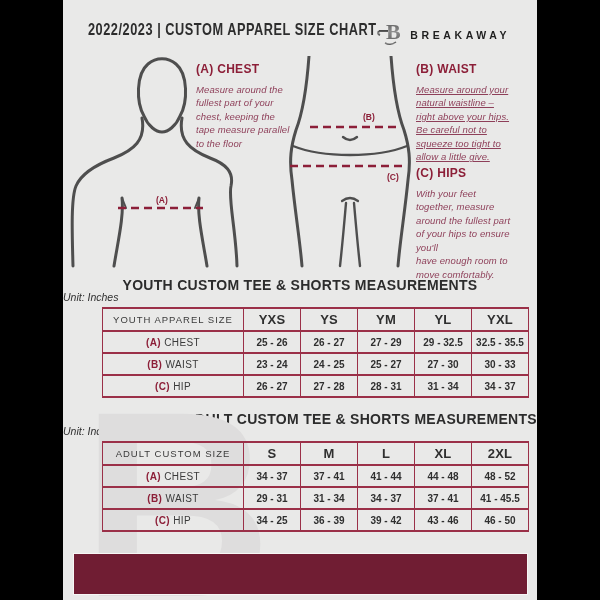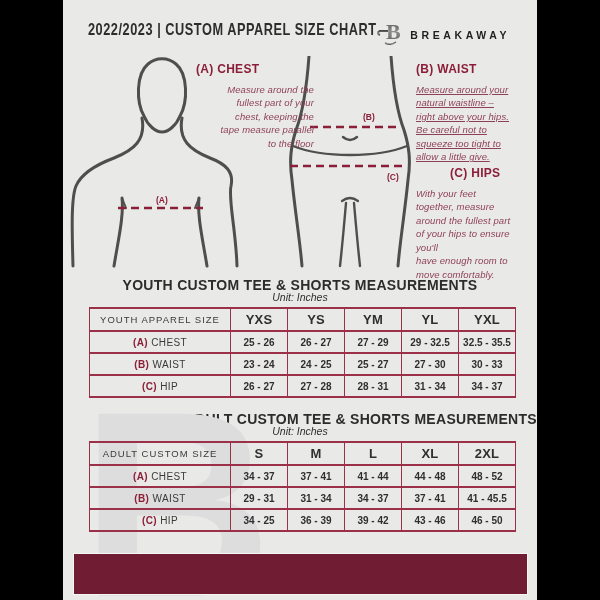--- a/index.html
+++ b/index.html
@@ -27,25 +27,25 @@
     position:absolute;font-size:9.5px;font-style:italic;font-weight:500;
     color:#8e3f59;line-height:1.42;white-space:pre-line;letter-spacing:.1px;
   }
   .fig{position:absolute;}
   
   .sec-title{
     position:absolute;left:0;width:474px;text-align:center;
     font-size:14px;font-weight:700;color:#2c2c2c;letter-spacing:.3px;
   }
   .sec-unit{
-    position:absolute;left:0;width:474px;text-align:center;
+    position:absolute;left:0;width:474px;text-align:left;
     font-size:10.5px;font-style:italic;font-weight:500;color:#2e2e2e;
   }
   table.size-table{
-    position:absolute;left:26px;width:426px;border-collapse:collapse;table-layout:fixed;
+    position:absolute;left:39px;width:426px;border-collapse:collapse;table-layout:fixed;
     background:transparent;z-index:2;
   }
   table.size-table td{
     border-left:1px solid #9b3048;border-right:1px solid #9b3048;
     border-top:2px solid #9b3048;border-bottom:2px solid #9b3048;
     padding:0;height:20px;text-align:center;vertical-align:middle;
     font-size:10px;color:#2f2f2f;font-weight:600;
   }
   table.size-table col.lbl{width:141px;}
   table.size-table col.val{width:57px;}
@@ -115,35 +115,35 @@
       <path d="M61,147 C59,170 57,192 55,210" stroke-width="2.4"></path>
       <path d="M69,147 C71,170 73,192 75,210" stroke-width="2.4"></path>
     </g>
     <line x1="25" y1="71" x2="116" y2="71" stroke="#8c1f38" stroke-width="2.6" stroke-dasharray="8 5"></line>
     <text class="fig-label" x="78" y="64">(B)</text>
     <line x1="5" y1="110" x2="121" y2="110" stroke="#8c1f38" stroke-width="2.6" stroke-dasharray="8 5"></line>
     <text class="fig-label" x="102" y="124">(C)</text>
   </svg>
 
   <div class="instr-h" style="left:133px;top:62px;">(A) CHEST</div>
-  <div class="instr-b" style="left:133px;top:83px;width:118px;text-align:right;">Measure around the
+  <div class="instr-b" style="left:133px;top:83px;width:118px;">Measure around the
 fullest part of your
 chest, keeping the
 tape measure parallel
 to the floor</div>
 
   <div class="instr-h" style="left:353px;top:62px;">(B) WAIST</div>
   <div class="instr-b" style="left:353px;top:83px;width:122px;text-decoration:underline;">Measure around your
 natural waistline –
 right above your hips.
 Be careful not to
 squeeze too tight to
 allow a little give.</div>
 
-  <div class="instr-h" style="left:353px;top:166px;margin-left:34px;">(C) HIPS</div>
+  <div class="instr-h" style="left:353px;top:166px;">(C) HIPS</div>
   <div class="instr-b" style="left:353px;top:187px;width:122px;">With your feet
 together, measure
 around the fullest part
 of your hips to ensure
 you'll
 have enough room to
 move comfortably.</div>
 
   <div class="sec-title" style="top:277px;">YOUTH CUSTOM TEE &amp; SHORTS MEASUREMENTS</div>
   <div class="sec-unit" style="top:291px;">Unit: Inches</div>

